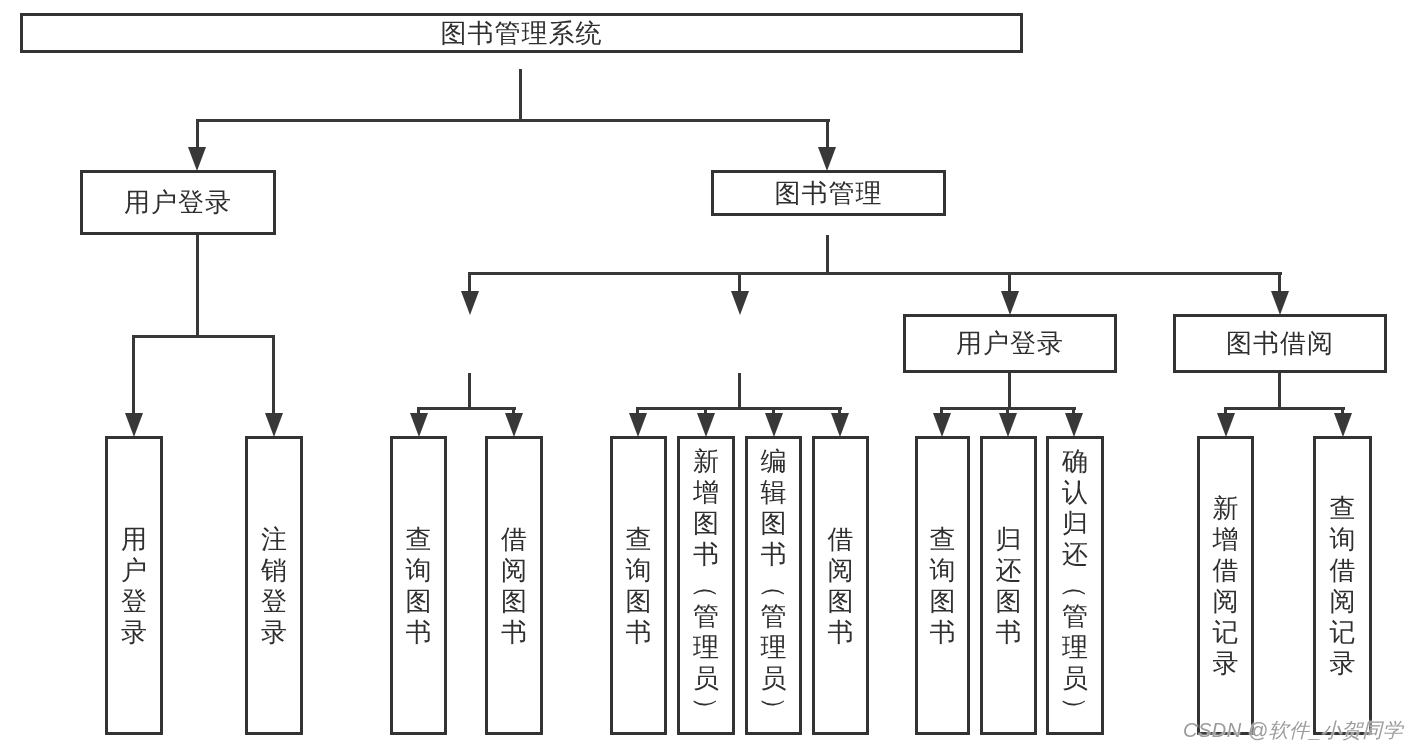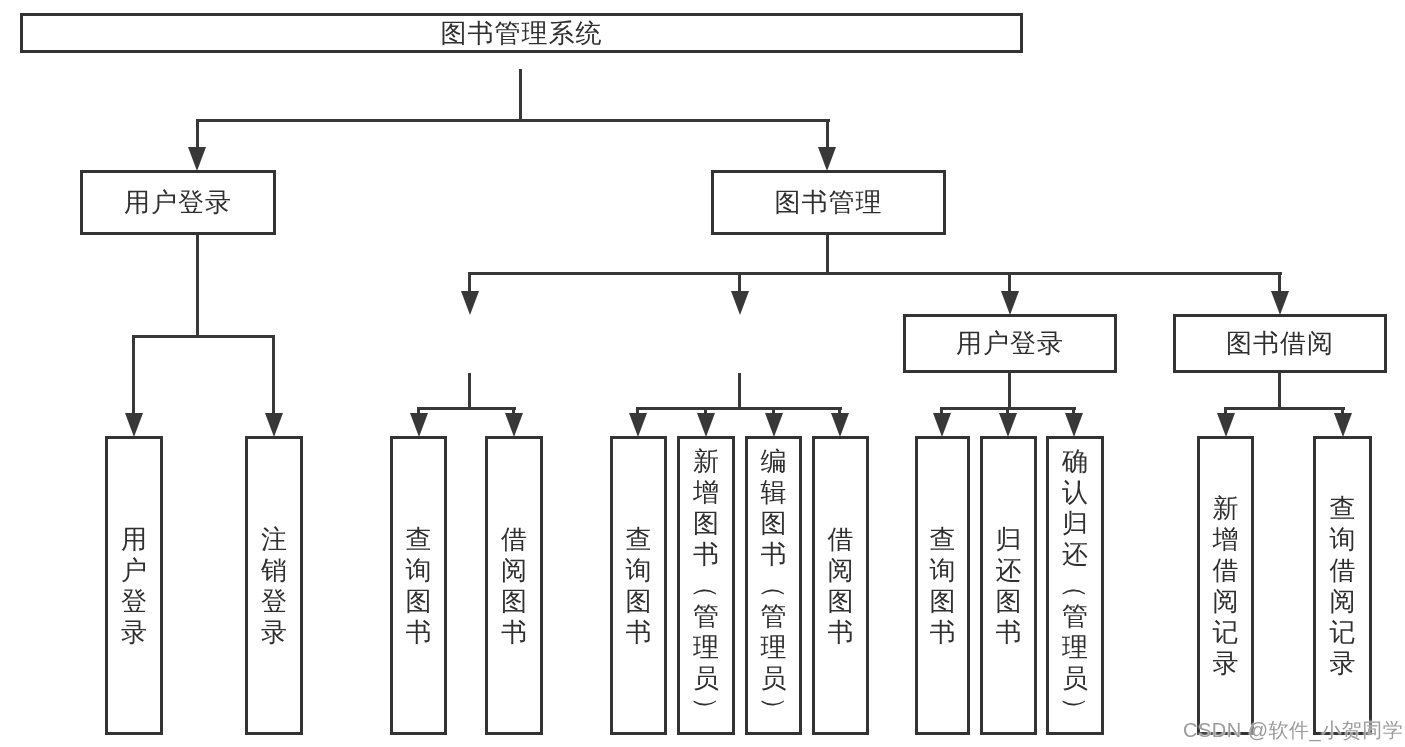--- a/index.html
+++ b/index.html
@@ -21,35 +21,36 @@
   .ln { position:absolute; background:#383838; z-index:1; }
   .arrow {
     position:absolute; width:0; height:0; z-index:1;
     border-left:9px solid transparent; border-right:9px solid transparent;
     border-top:24px solid #383838;
   }
   .watermark {
     position:absolute; left:1183px; top:717px; z-index:5;
     font-size:20px; letter-spacing:0.5px; color:#9b9b9b; white-space:nowrap;
     text-shadow:0 0 2px #ffffff, 0 0 2px #ffffff;
+    font-style:italic;
   }
 </style>
 </head>
 <body>
 
 <div id="canvas">
 
   <div class="box hbox" style="left:20px;top:13px;width:1003px;height:40px">
     <span>图书管理系统</span>
   </div>
 
   <div class="box hbox" style="left:80px;top:170px;width:196px;height:65px">
     <span>用户登录</span>
   </div>
-  <div class="box hbox" style="left:711px;top:170px;width:235px;height:65px">
+  <div class="box hbox" style="left:711px;top:170px;width:235px;height:46px">
     <span>图书管理</span>
   </div>
 
   <div class="box hbox" style="left:903px;top:314px;width:214px;height:59px">
     <span>用户登录</span>
   </div>
   <div class="box hbox" style="left:1173px;top:314px;width:214px;height:59px">
     <span>图书借阅</span>
   </div>
 

